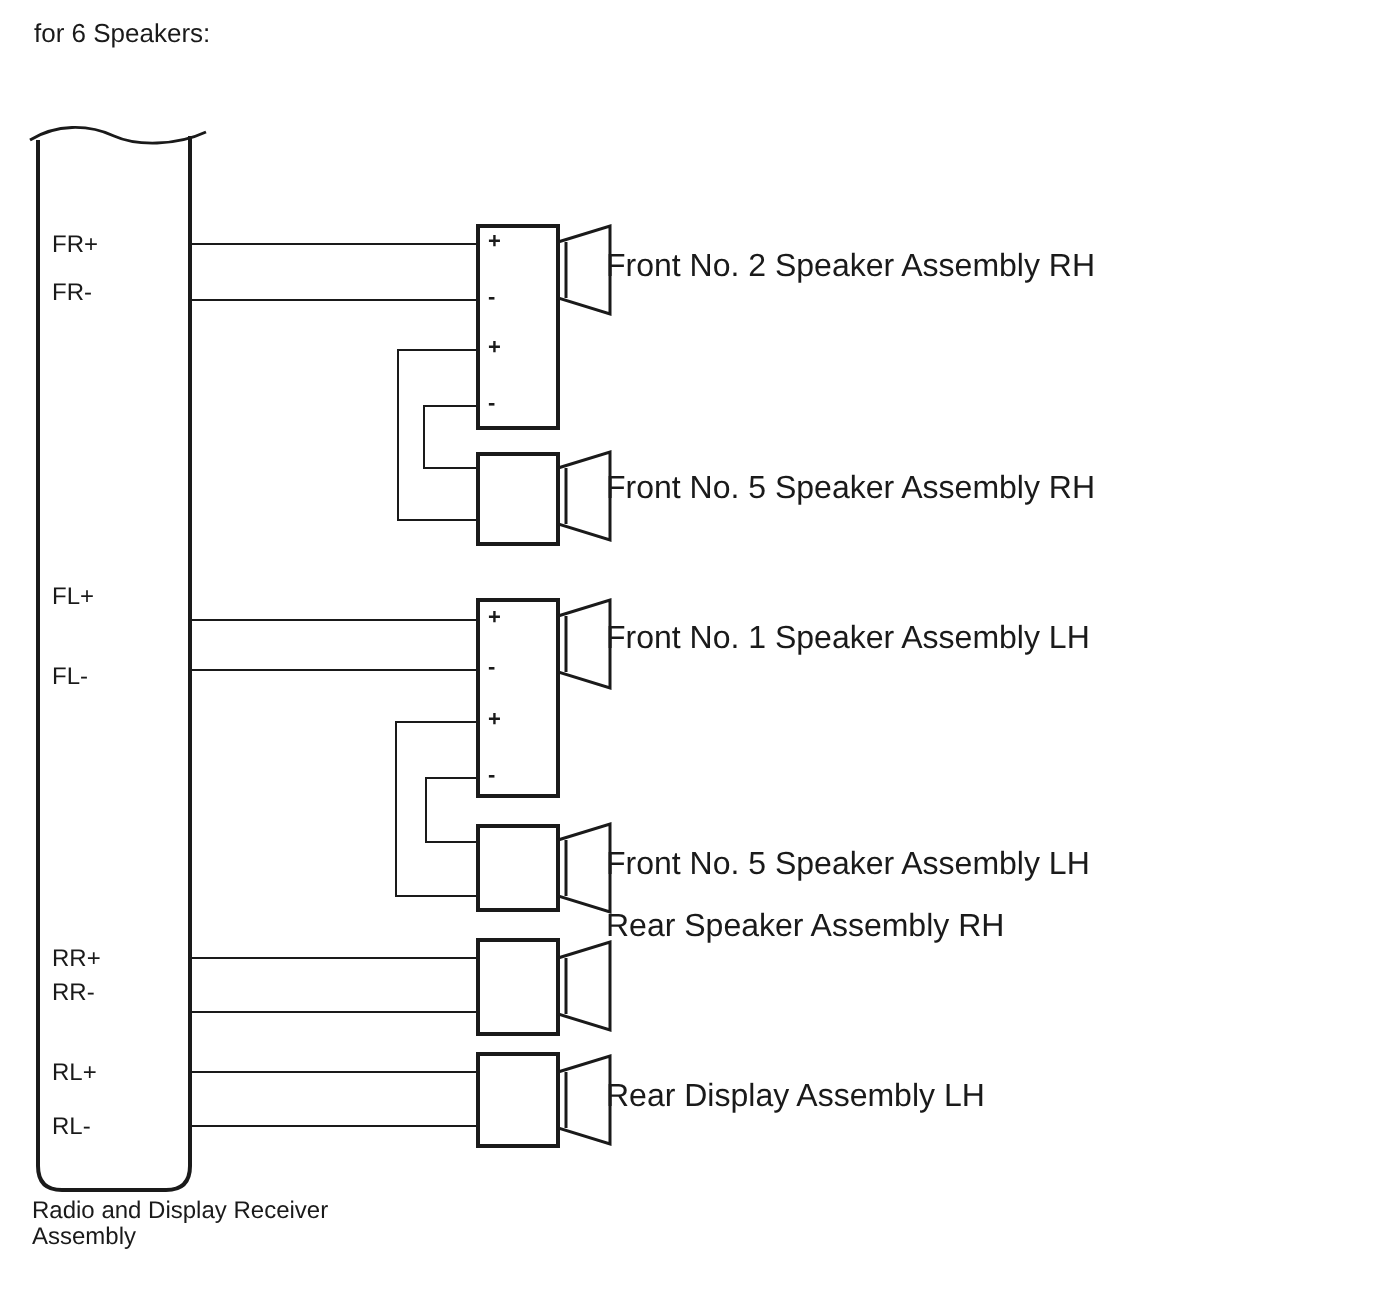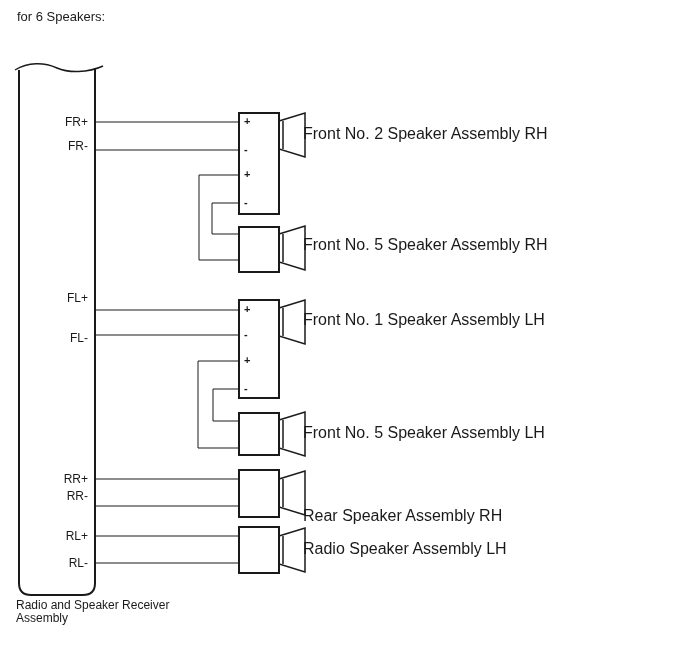--- a/index.html
+++ b/index.html
@@ -10,21 +10,21 @@
     background: #ffffff;
     font-family: "Liberation Sans", sans-serif;
     color: #1a1a1a;
     overflow: hidden;
     padding-left: 46px;
   }
   .stage svg { position: absolute; left: 0; top: 0; }
   .label { position: absolute; white-space: nowrap; }
   .title { left: 17px; top: 9px; font-size: 13px; }
   .pin-label {
-    width: 62px; text-align: right;
+    width: 62px; text-align: left;
     left: 26px; font-size: 12px; line-height: 16px;
   }
   .terminal {
     left: 244px; font-size: 11px; line-height: 14px; font-weight: bold;
   }
   .speaker-label { left: 303px; font-size: 16px; line-height: 16px; }
   .receiver-label {
     position: absolute; left: 16px; top: 599px;
     font-size: 12px; line-height: 13px;
     white-space: pre-line;
@@ -111,19 +111,19 @@
 
   <div class="label terminal" style="top:302px">+</div>
   <div class="label terminal" style="top:327px">-</div>
   <div class="label terminal" style="top:353px">+</div>
   <div class="label terminal" style="top:381px">-</div>
 
   <div class="label speaker-label" style="top:126px">Front No. 2 Speaker Assembly RH</div>
   <div class="label speaker-label" style="top:237px">Front No. 5 Speaker Assembly RH</div>
   <div class="label speaker-label" style="top:312px">Front No. 1 Speaker Assembly LH</div>
   <div class="label speaker-label" style="top:425px">Front No. 5 Speaker Assembly LH</div>
-  <div class="label speaker-label" style="top:508px">Rear Speaker Assembly RH</div>
-  <div class="label speaker-label" style="top:541px">Radio Speaker Assembly LH</div>
+  <div class="label speaker-label" style="top:456px">Rear Speaker Assembly RH</div>
+  <div class="label speaker-label" style="top:541px">Rear Display Assembly LH</div>
 
-  <div class="receiver-label">Radio and Speaker Receiver
+  <div class="receiver-label">Radio and Display Receiver
 Assembly</div>
 
 </div>
 
 </body></html>

